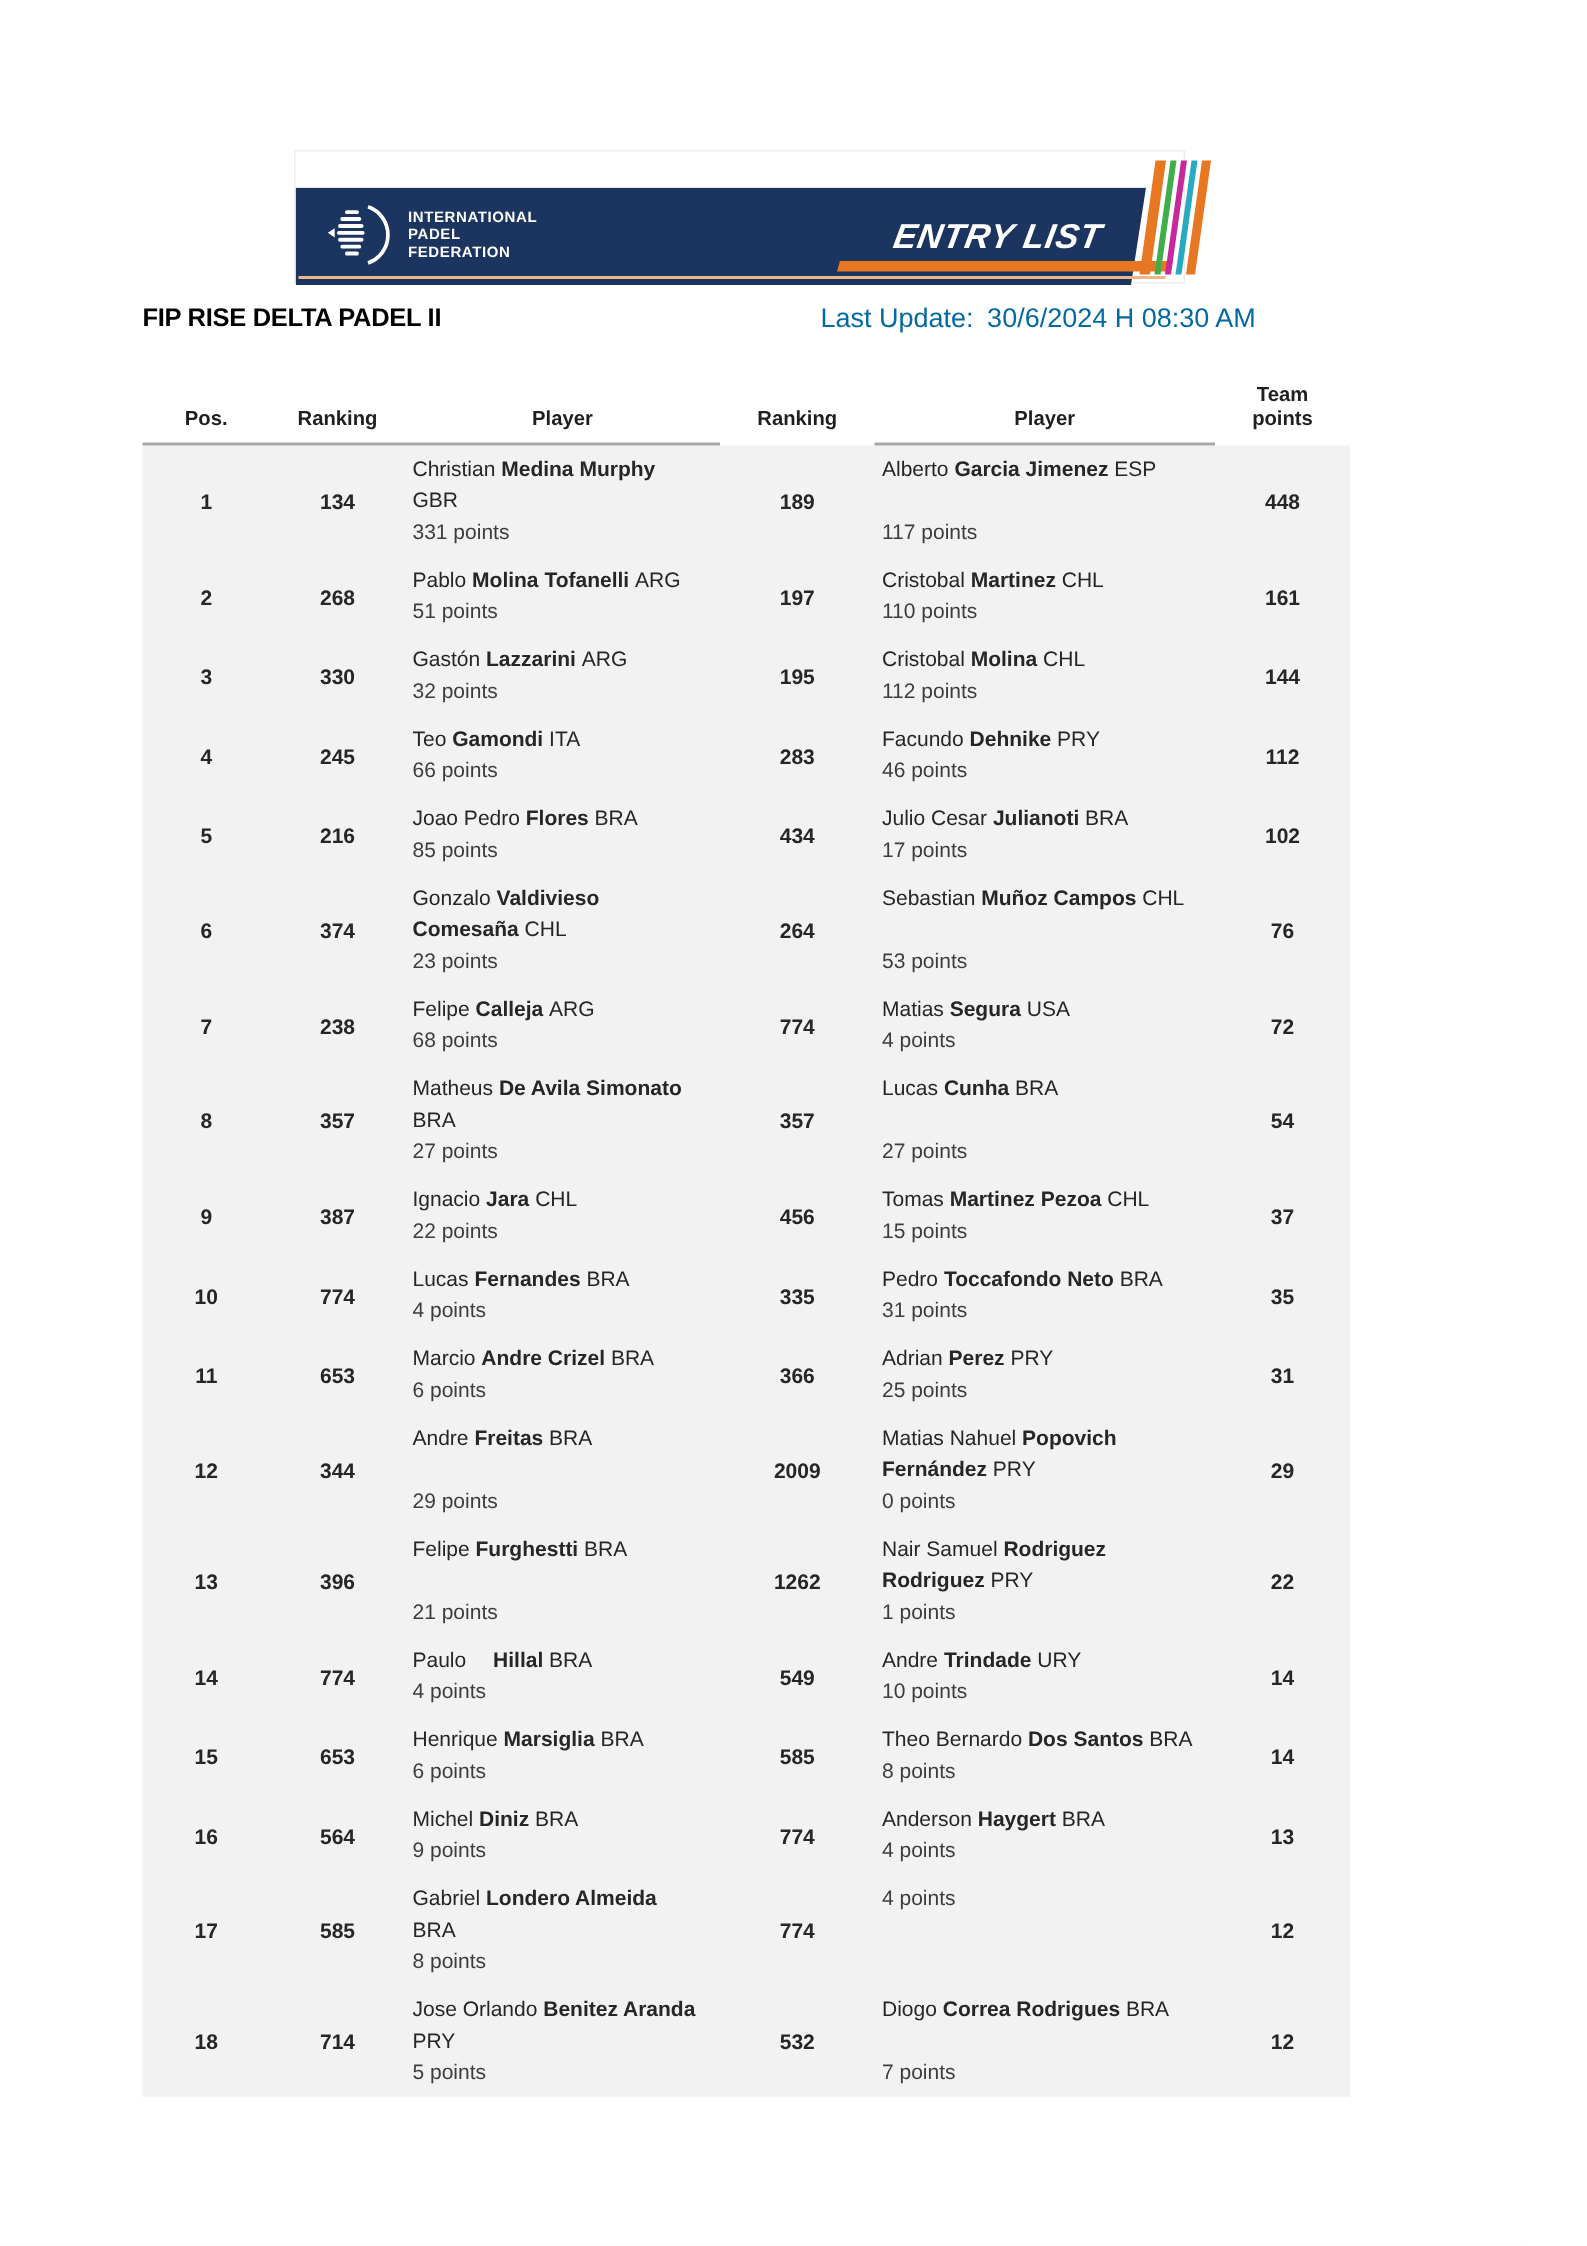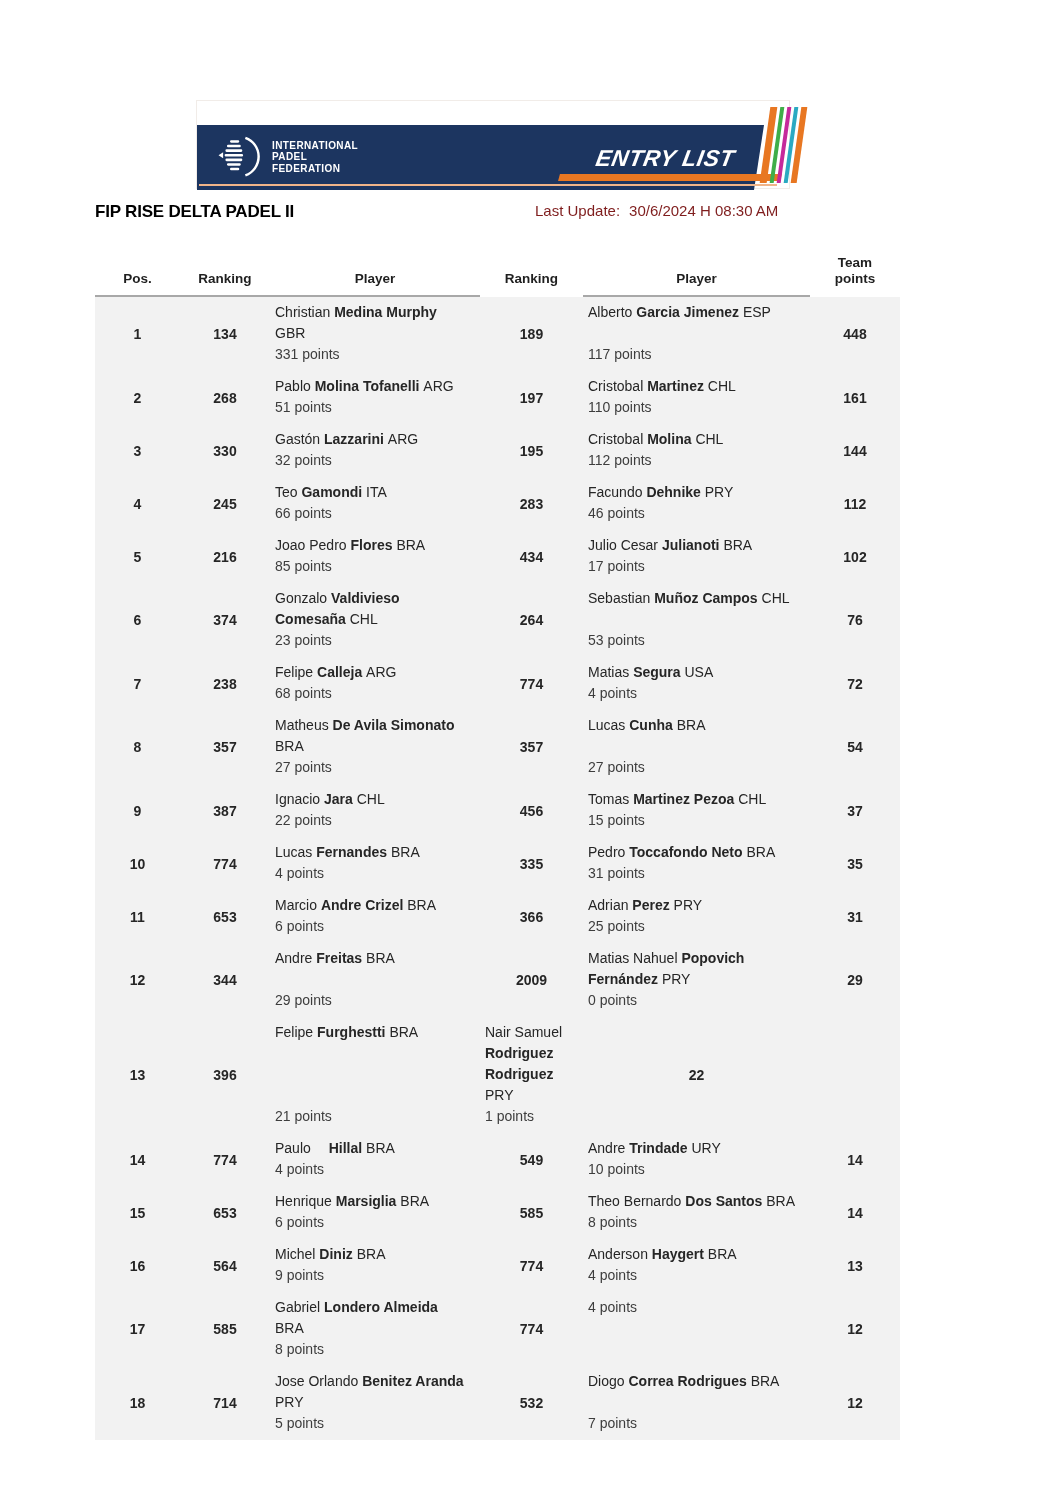--- a/index.html
+++ b/index.html
@@ -23,21 +23,21 @@
   .stripe{width:4px;height:100%;}
   .st-orange{background:var(--orange,#e87722);width:7px;}
   .st-green{background:var(--green,#3fae49);}
   .st-magenta{background:var(--magenta,#c5299b);}
   .st-teal{background:var(--teal,#2aa9c2);}
   .st-orange2{background:var(--orange,#e87722);width:6px;}
 
   
   .title-row{position:absolute;left:95px;top:202px;width:805px;height:22px;}
   .event-title{font-size:17px;font-weight:bold;color:#000;letter-spacing:-0.2px;white-space:nowrap;}
-  .last-update{position:absolute;left:440px;top:0;font-size:15px;color:#7f1d1d;white-space:nowrap;}
+  .last-update{position:absolute;left:452px;top:0;font-size:18px;color:#0369a1;white-space:nowrap;}
   .last-update .val{margin-left:9px;}
 
   
   .tbl{position:absolute;left:95px;top:250px;width:805px;}
   .grid6{display:grid;grid-template-columns:85px 90px 210px 103px 227px 90px;}
   .thead{align-items:end;height:47px;}
   .th{font-weight:bold;font-size:13.5px;color:#1f1f1f;text-align:center;padding-bottom:8px;
       border-bottom:2px solid transparent;line-height:16px;}
   .th.u{border-bottom:2px solid var(--line,#a8a8a8);}
   .th-team span{display:inline-block;width:48px;}
@@ -278,20 +278,21 @@
           </div>
           <div class="num">29</div>
         </div>
         <div class="grid6 row">
           <div class="num">13</div>
           <div class="num">396</div>
           <div class="pcell pcell-left">
             <div class="pname"><div class="" style="display: inline;">Felipe</div> <div class="bold" style="display: inline;">Furghestti</div> <div class="" style="display: inline;">BRA</div></div>
             <div class="ppoints">21 points</div>
           </div>
+          <div class="num">1262</div>
           <div class="pcell pcell-right">
             <div class="pname"><div class="" style="display: inline;">Nair Samuel</div> <div class="bold" style="display: inline;">Rodriguez Rodriguez</div> <div class="" style="display: inline;">PRY</div></div>
             <div class="ppoints">1 points</div>
           </div>
           <div class="num">22</div>
         </div>
         <div class="grid6 row">
           <div class="num">14</div>
           <div class="num">774</div>
           <div class="pcell pcell-left">

